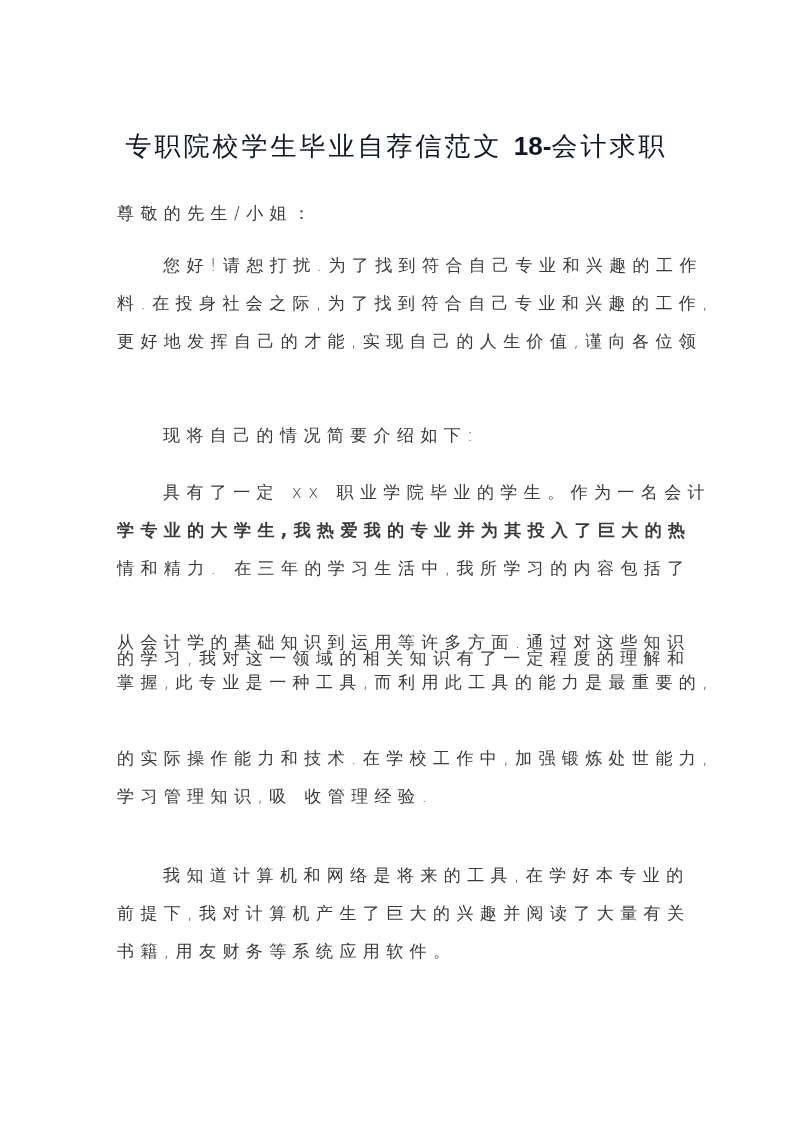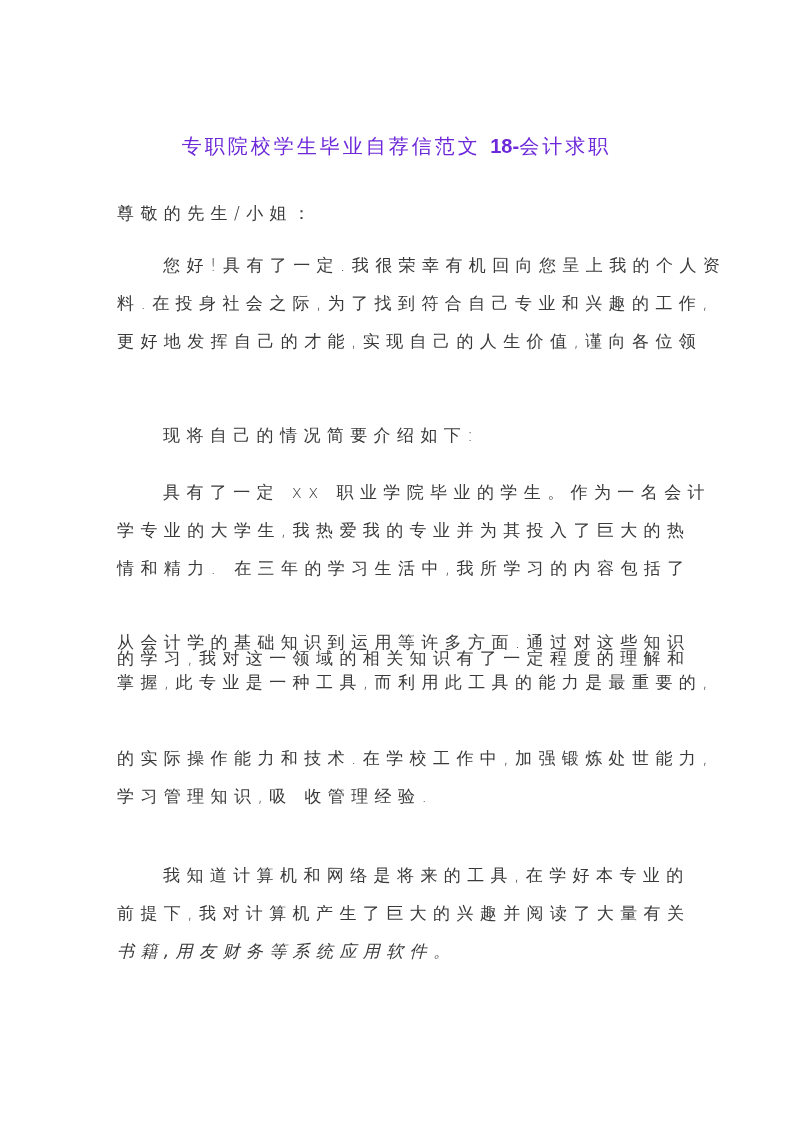--- a/index.html
+++ b/index.html
@@ -1,52 +1,52 @@
 <!DOCTYPE html>
 <html><head>
 <meta charset="utf-8">
 <style>
   html, body { margin: 0; padding: 0; background: #ffffff; }
   body { width: 793px; height: 1122px; position: relative; overflow: hidden; }
   .page { position: absolute; left: 0; top: 0; width: 793px; height: 1122px; background: #fff; }
   .title {
     position: absolute; left: 0; top: 128px; width: 793px; text-align: center;
-    font-family: "DejaVu Sans", sans-serif; font-size: 20px; color: #6d28d9;
+    font-family: "DejaVu Sans", sans-serif; font-size: 26px; color: #0f172a;
     letter-spacing: 3px; line-height: 36px; white-space: nowrap;
   }
   .title .num { font-family: "Liberation Sans", sans-serif; font-weight: bold; letter-spacing: 0; }
   .line {
     position: absolute; left: 117px; width: 560px;
     font-family: "DejaVu Sans", sans-serif; font-size: 17px; color: #3a3a3a;
     line-height: 26px; height: 26px; white-space: nowrap; letter-spacing: 6.4px;
     font-weight: 300;
   }
   .indent { left: 163px; }
 </style>
 </head>
 <body>
 
 <div class="page">
 
   <div class="title"><span>专职院校学生毕业自荐信范文 </span><span class="num">18-</span><span>会计求职</span></div>
 
   <div class="line" style="top:200px;">尊敬的先生/小姐：</div>
 
-  <div class="line indent" style="top:252px;">您好!具有了一定.我很荣幸有机回向您呈上我的个人资</div>
+  <div class="line indent" style="top:252px;">您好!请恕打扰.为了找到符合自己专业和兴趣的工作</div>
   <div class="line" style="top:290px;">料.在投身社会之际,为了找到符合自己专业和兴趣的工作,</div>
   <div class="line" style="top:328px;text-align:center;">更好地发挥自己的才能,实现自己的人生价值,谨向各位领</div>
 
   <div class="line indent" style="top:422px;">现将自己的情况简要介绍如下:</div>
 
   <div class="line indent" style="top:479px;">具有了一定 xx 职业学院毕业的学生。作为一名会计</div>
-  <div class="line" style="top:517px;">学专业的大学生,我热爱我的专业并为其投入了巨大的热</div>
+  <div class="line" style="top:517px;font-weight:bold;">学专业的大学生,我热爱我的专业并为其投入了巨大的热</div>
   <div class="line" style="top:555px;">情和精力. 在三年的学习生活中,我所学习的内容包括了</div>
   <div class="line" style="top:593px;margin-top:36px;">从会计学的基础知识到运用等许多方面.通过对这些知识</div>
   <div class="line" style="top:645px;">的学习,我对这一领域的相关知识有了一定程度的理解和</div>
   <div class="line" style="top:669px;">掌握,此专业是一种工具,而利用此工具的能力是最重要的,</div>
   <div class="line" style="top:745px;">的实际操作能力和技术.在学校工作中,加强锻炼处世能力,</div>
   <div class="line" style="top:783px;">学习管理知识,吸 收管理经验.</div>
 
   <div class="line indent" style="top:862px;">我知道计算机和网络是将来的工具,在学好本专业的</div>
   <div class="line" style="top:900px;">前提下,我对计算机产生了巨大的兴趣并阅读了大量有关</div>
-  <div class="line" style="top:938px;font-style:italic;">书籍,用友财务等系统应用软件。</div>
+  <div class="line" style="top:938px;">书籍,用友财务等系统应用软件。</div>
 
 </div>
 
 </body></html>

